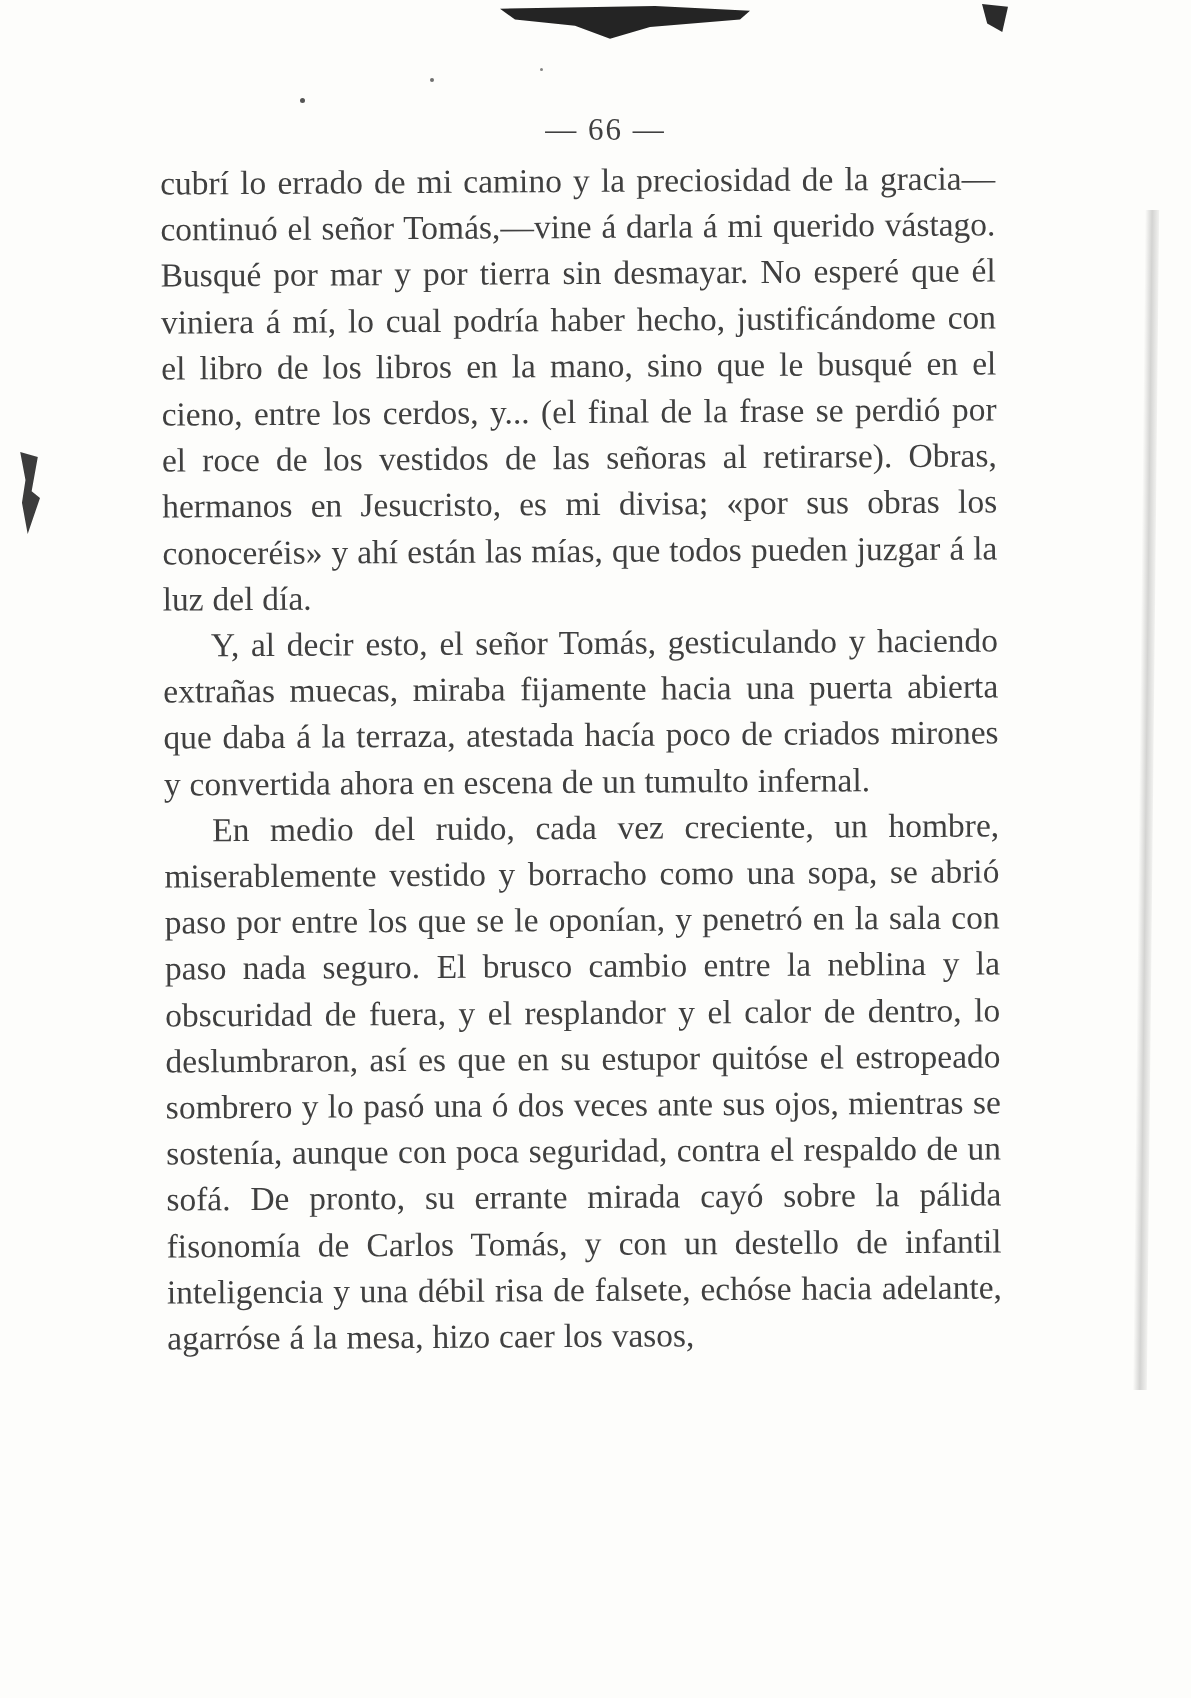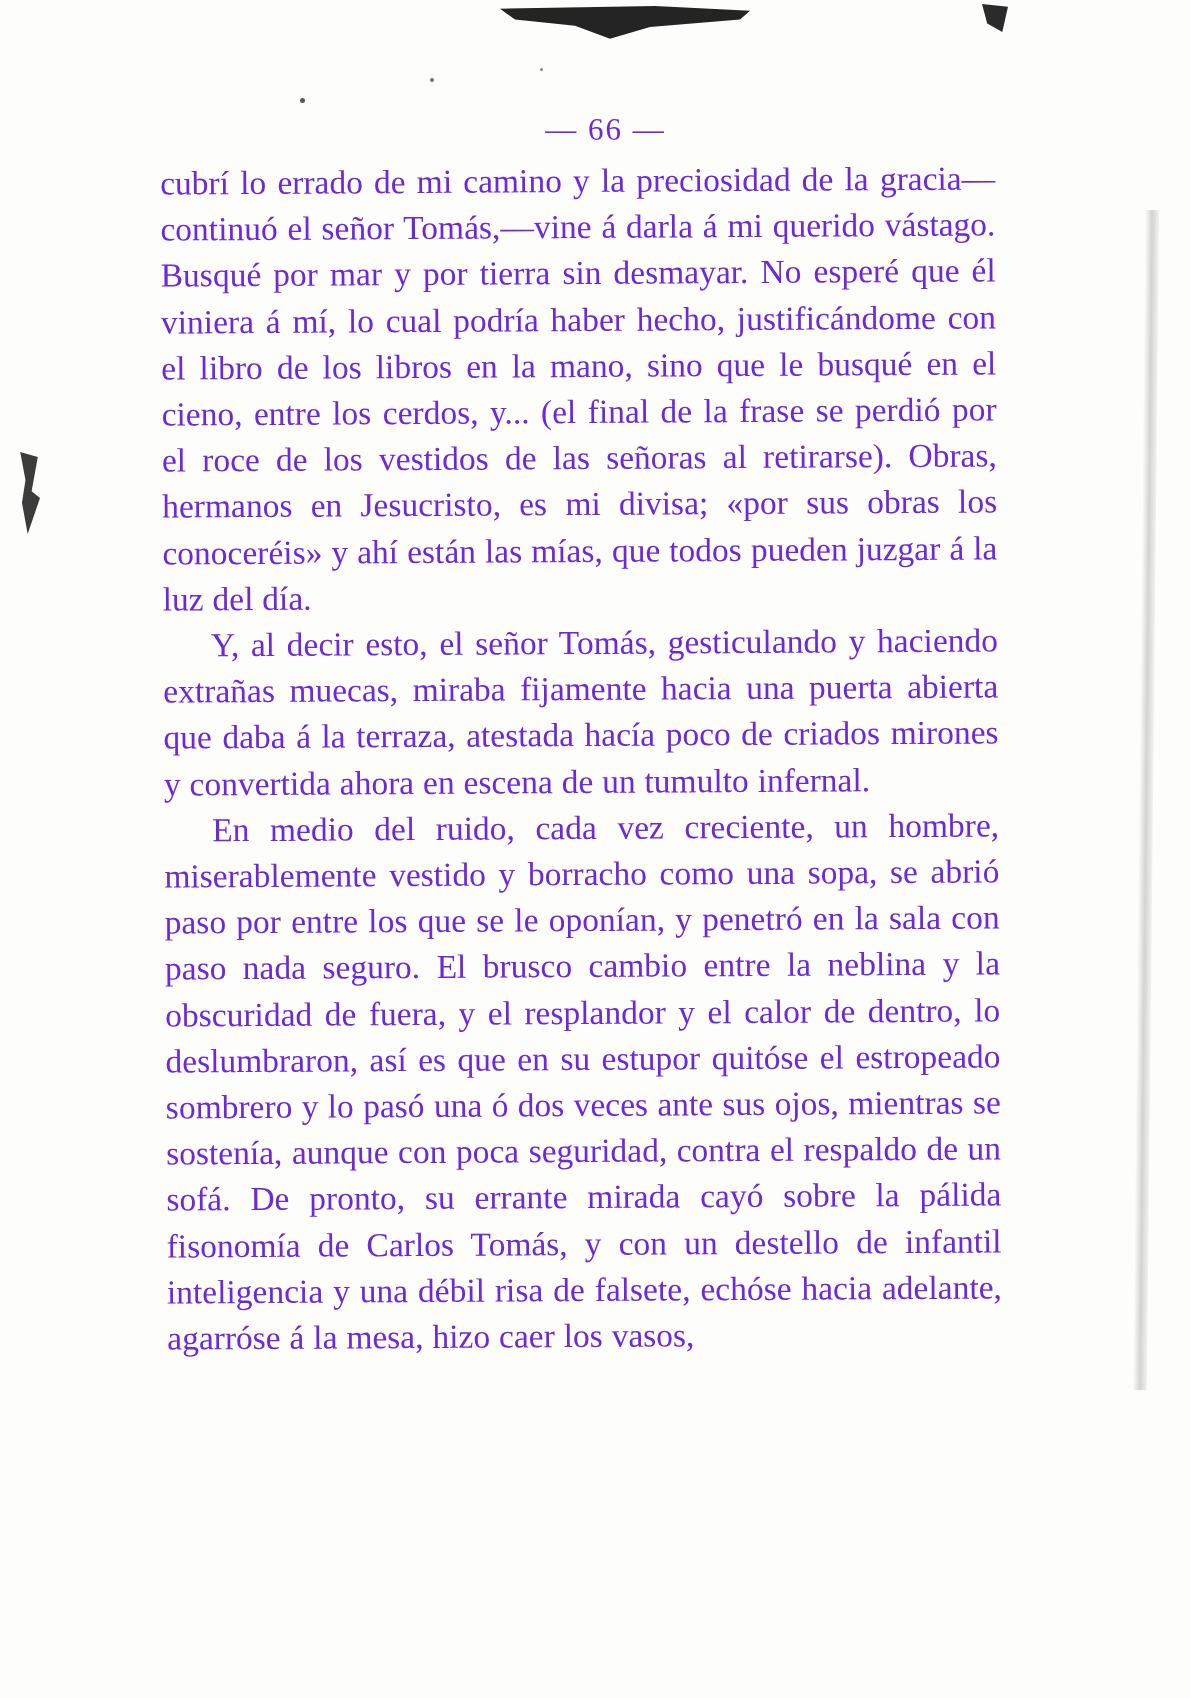--- a/index.html
+++ b/index.html
@@ -7,21 +7,21 @@
     padding: 0;
     background: #ffffff;
   }
   .page {
     position: relative;
     width: 1191px;
     height: 1698px;
     background: #fdfdfb;
     overflow: hidden;
     font-family: "Liberation Serif", "DejaVu Serif", serif;
-    color: #6d28d9;
+    color: #404040;
   }
 
   
   .scan-smudge-top {
     position: absolute;
     left: 500px;
     top: 6px;
     width: 250px;
     height: 34px;
     background: #111;

